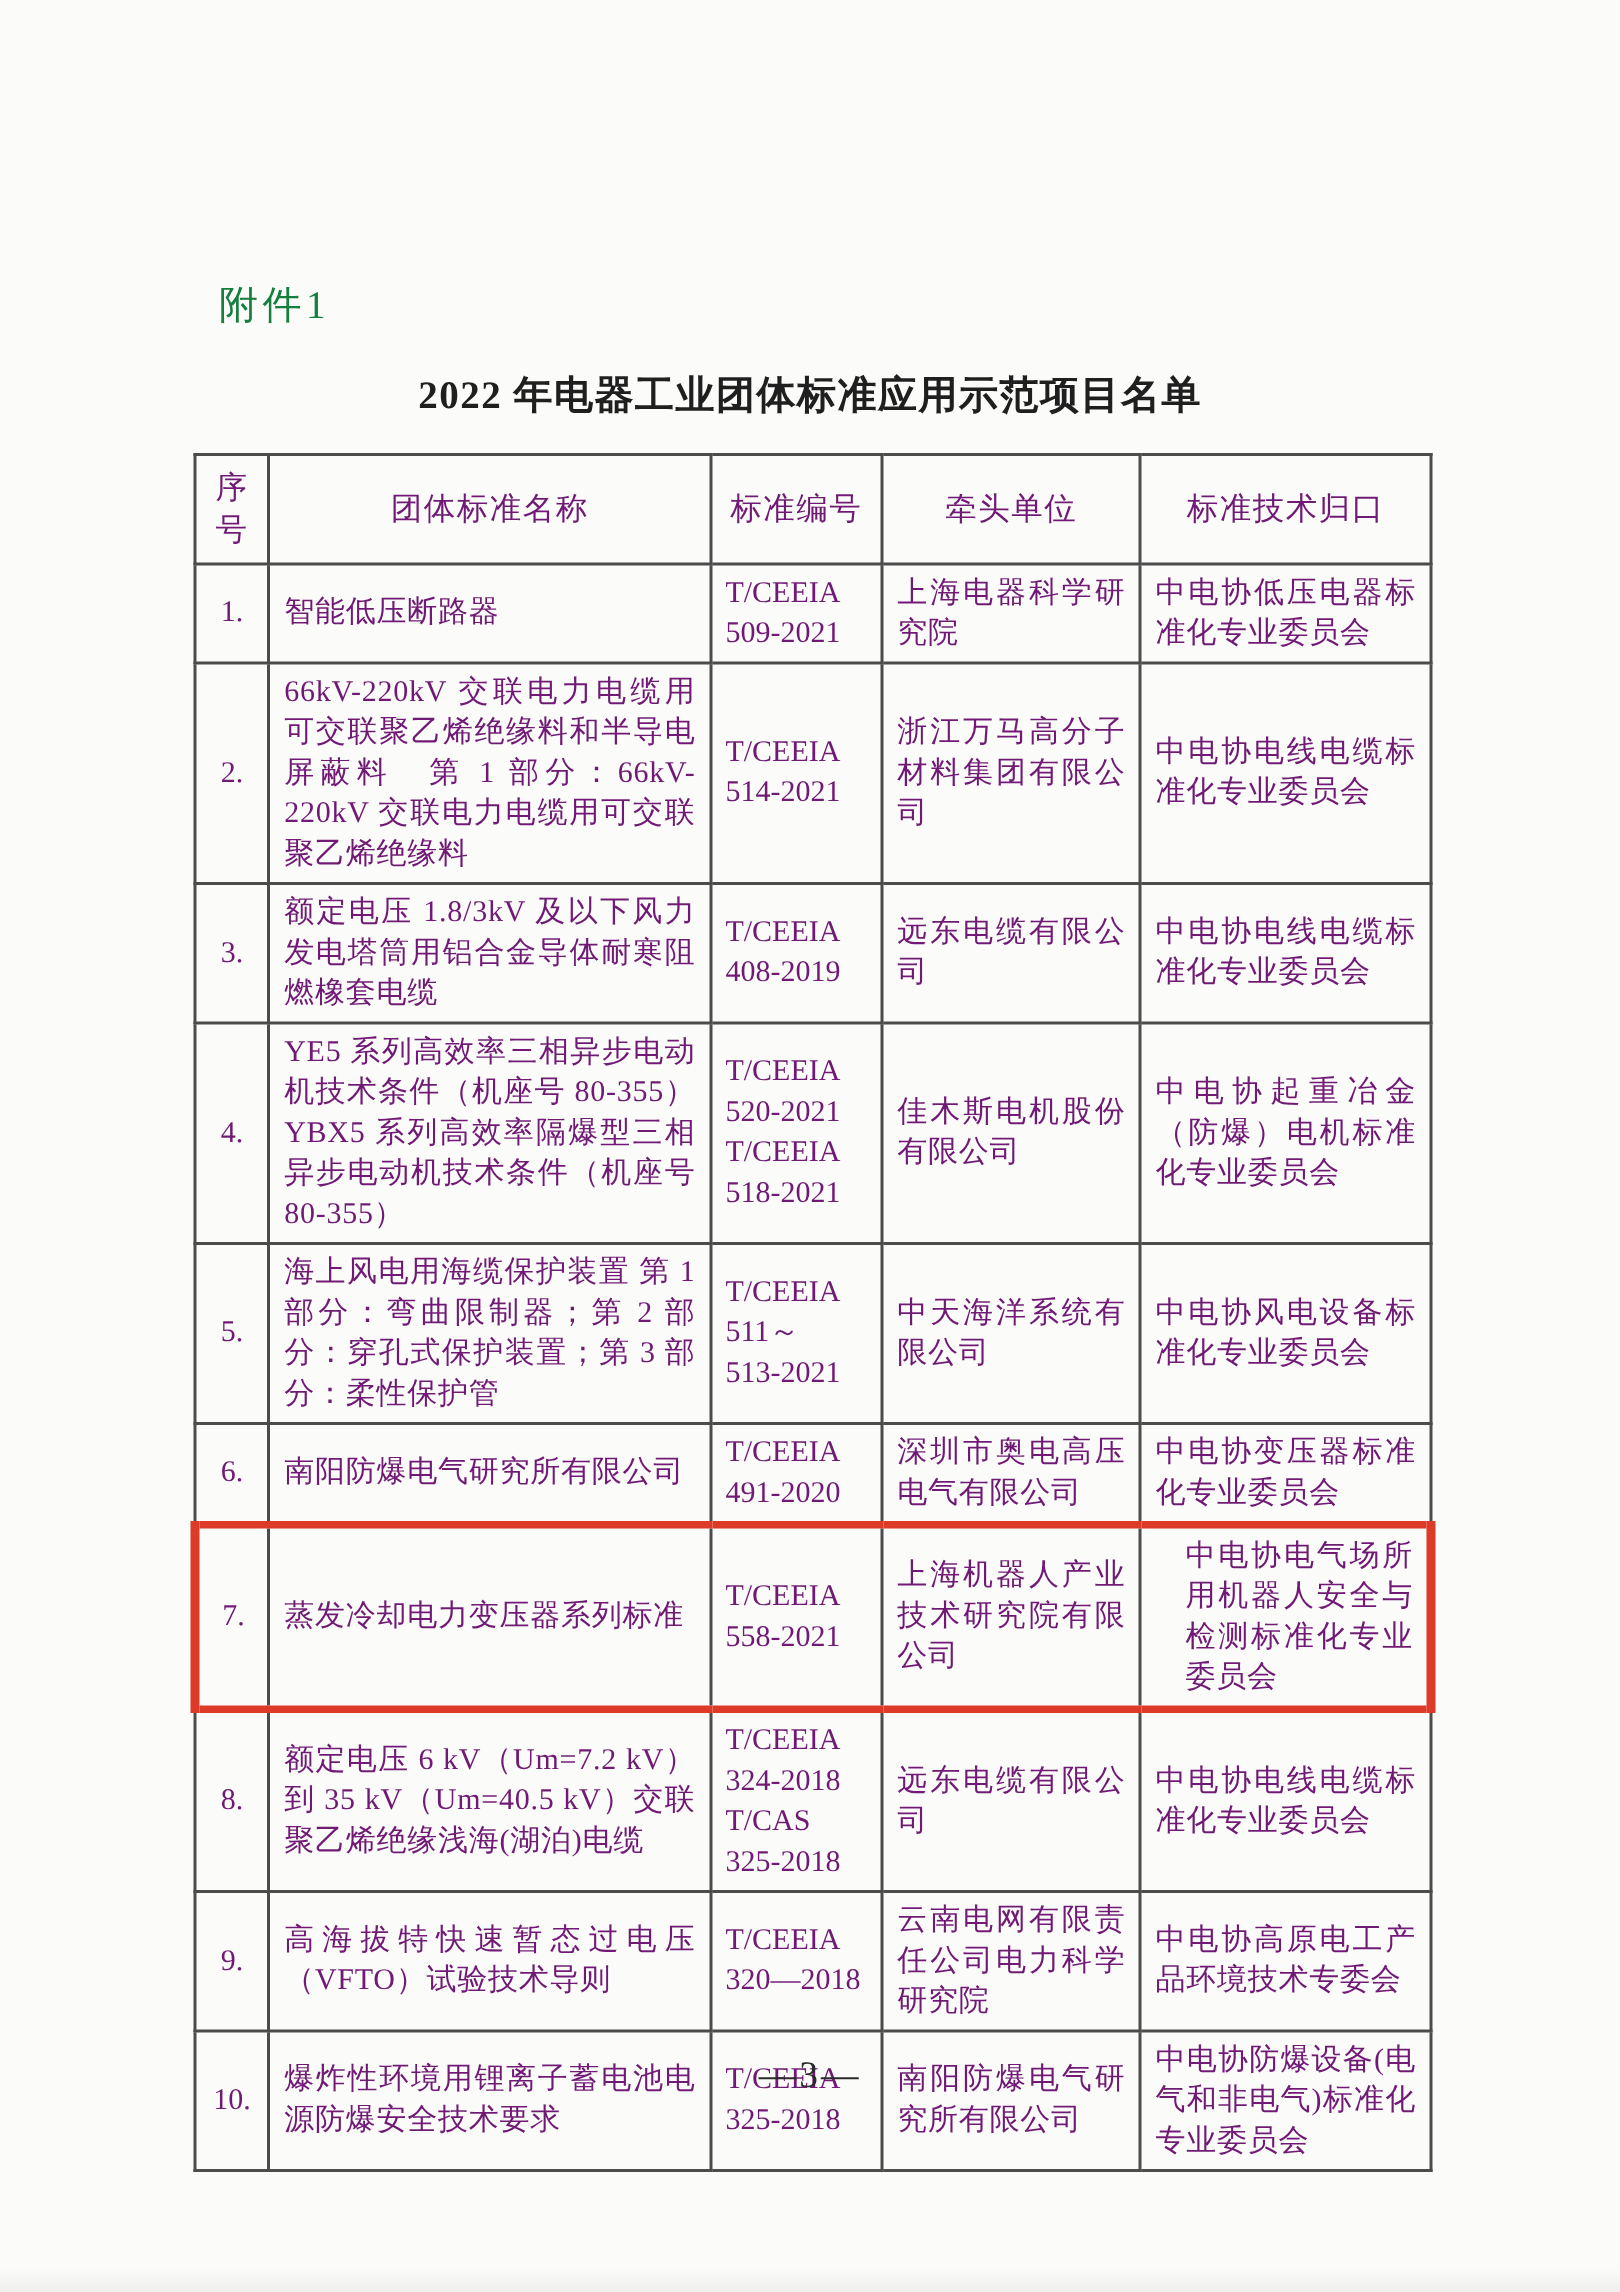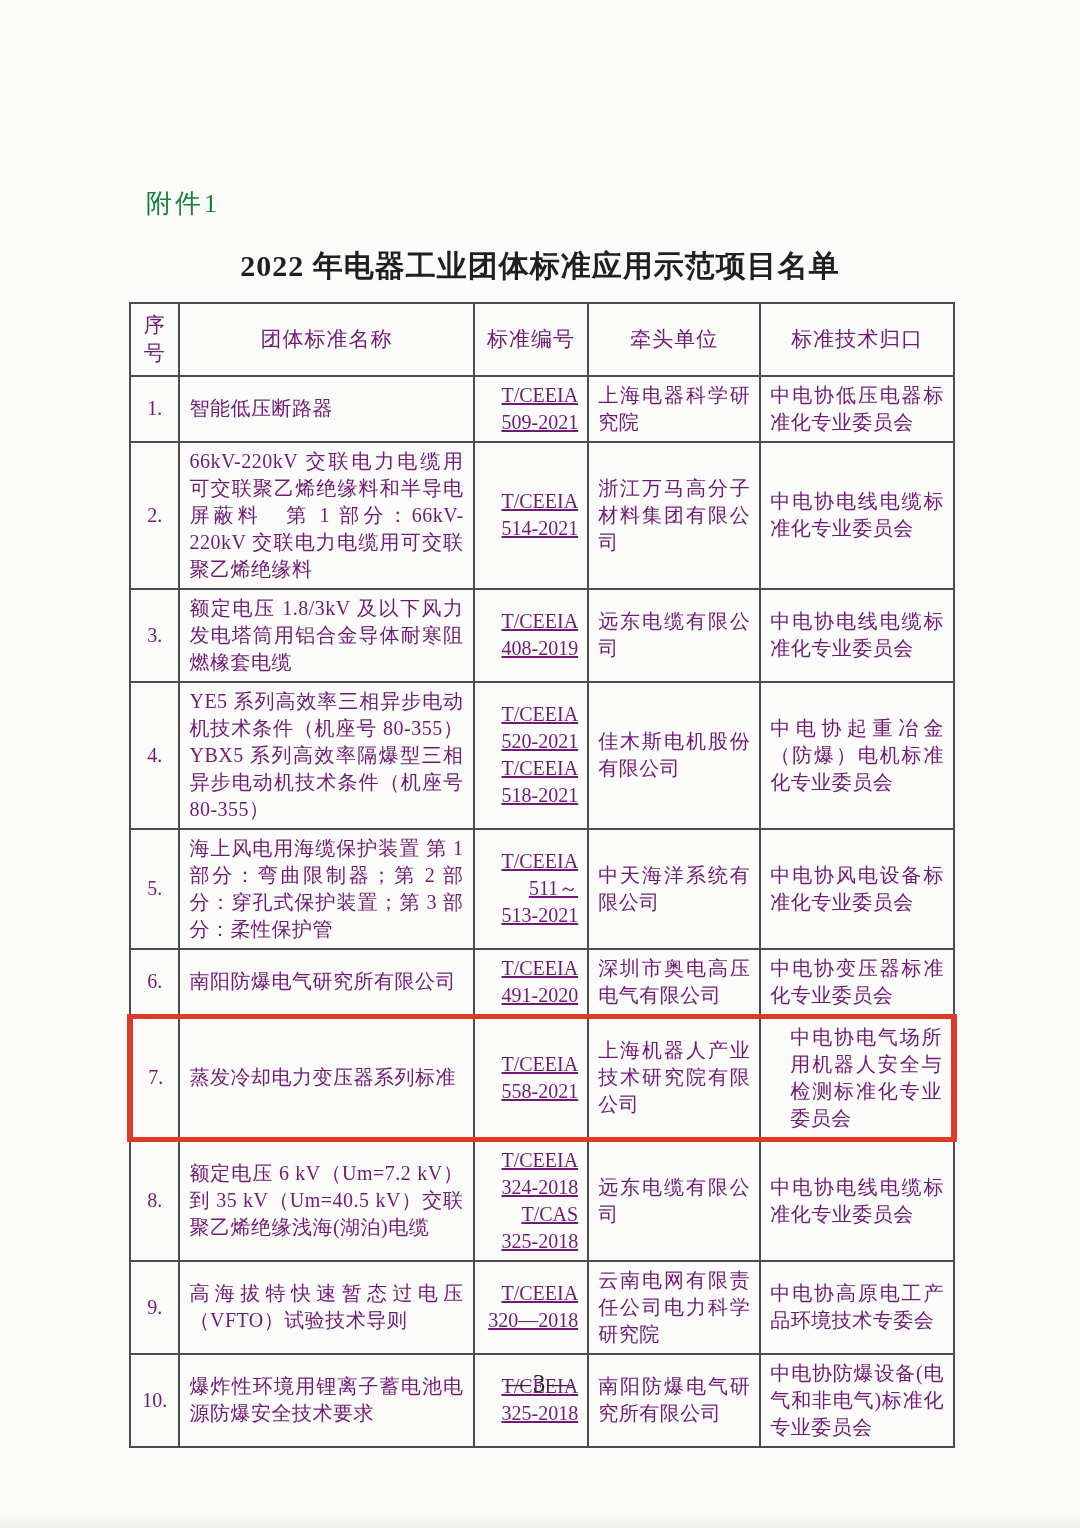--- a/index.html
+++ b/index.html
@@ -15,41 +15,41 @@
     content:""; position:absolute; left:0; bottom:0; width:100%; height:16px;
     background:linear-gradient(to bottom, rgba(0,0,0,0), rgba(0,0,0,0.05));
     pointer-events:none;
   }
   .attachment {
     position:absolute; left:146px; top:186px;
     font-size:26px; letter-spacing:3px; color:#15803d;
   }
   .title {
     position:absolute; left:0; top:246px; width:1080px;
-    text-align:center; font-size:30px; font-weight:bold;
+    text-align:center; font-size:26px; font-weight:bold;
     letter-spacing:1px; color:#1f1f1f;
   }
   table.doc-table {
     position:absolute; left:127px; top:302px; width:830px;
     border-collapse:collapse; table-layout:fixed;
     font-size:20px; line-height:1.35; color:#701a75;
   }
   .doc-table th, .doc-table td {
     border:2px solid #4c4c4c;
     padding:5px 9px;
     vertical-align:middle;
     word-break:break-word;
   }
   .doc-table th {
     font-weight:normal; text-align:center;
     font-size:21px; padding:7px 3px; letter-spacing:1px;
   }
   .cell-no   { text-align:center; padding-left:2px; padding-right:2px; }
   .cell-name { text-align:justify; letter-spacing:0.5px;border-radius:11px; }
-  .cell-code { text-align:right; white-space:pre-line; padding-left:2px; padding-right:2px;text-decoration:underline; }
+  .cell-code { text-align:left; white-space:pre-line; padding-left:2px; padding-right:2px; }
   .cell-lead { text-align:justify; letter-spacing:0.5px; }
   .cell-tech { text-align:justify; letter-spacing:0.5px; }
   tr.hl td { border-top:5px solid #dd3a28; border-bottom:5px solid #dd3a28; }
   tr.hl td:first-child { border-left:6px solid #dd3a28; }
   tr.hl td:last-child  { border-right:6px solid #dd3a28;padding-left:29px; }
   .footer {
     position:absolute; left:0; top:1370px; width:1080px;
     text-align:center; font-size:25px; letter-spacing:2px; color:#2a2a2a;
   }
 </style>

